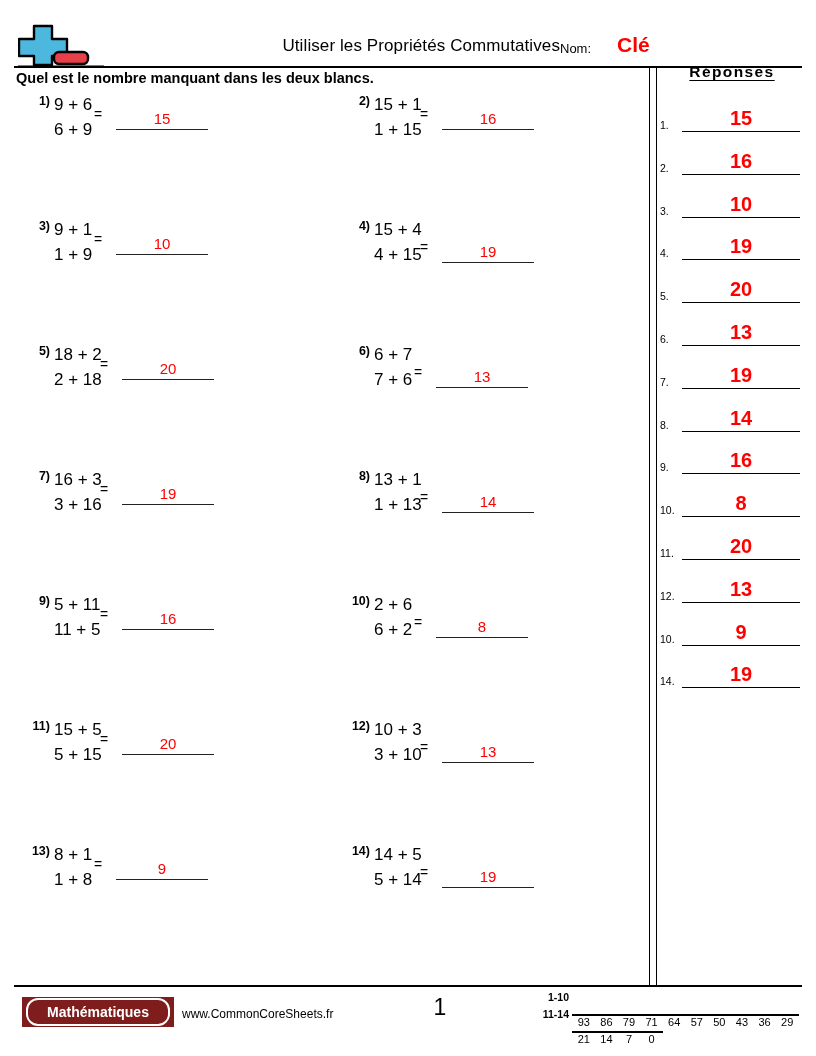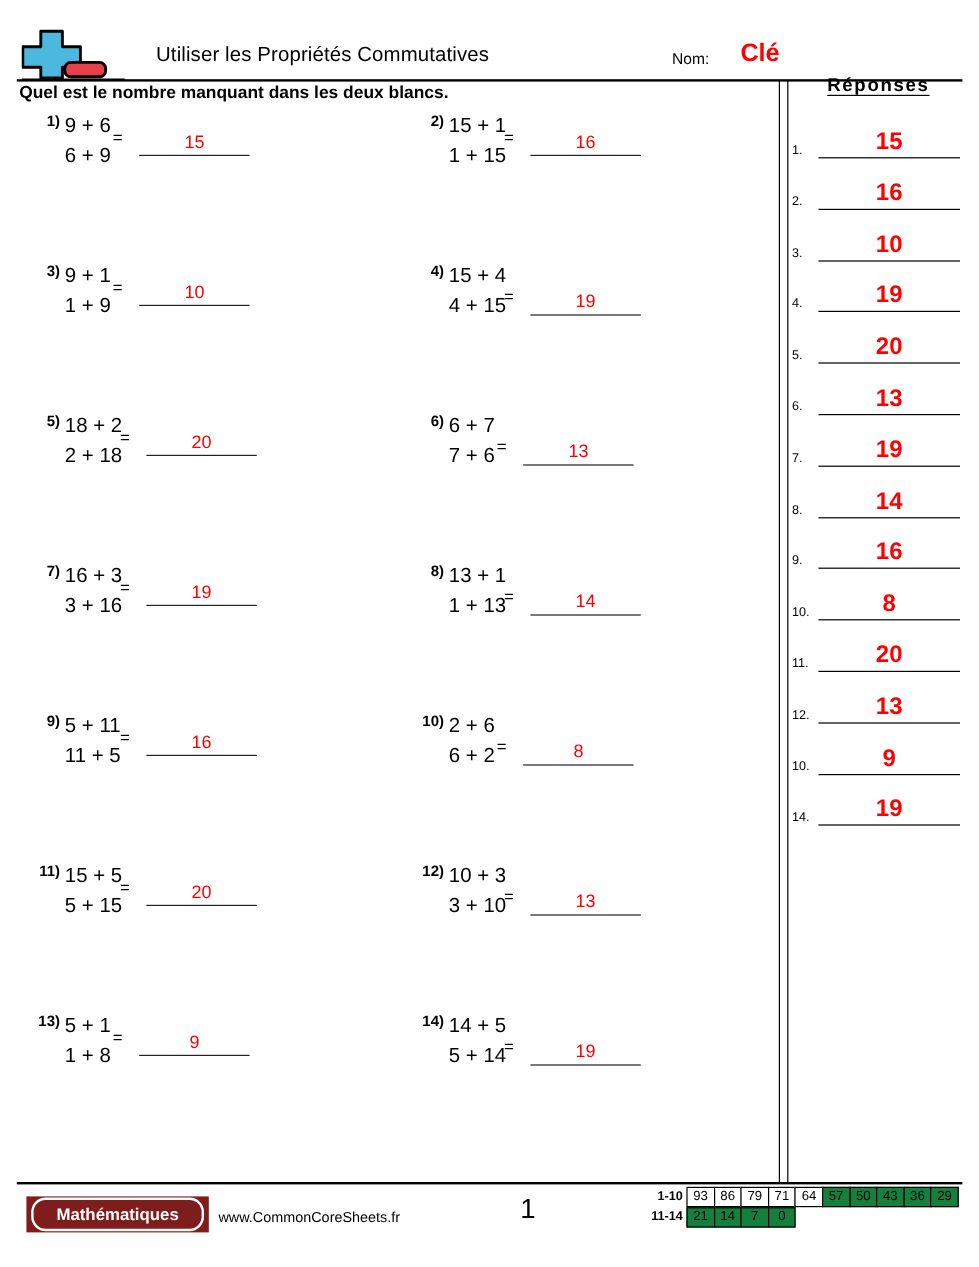--- a/index.html
+++ b/index.html
@@ -25,21 +25,21 @@
   }
   .logo {
     position: absolute;
     left: 18px; top: 22px;
     width: 86px; height: 46px;
   }
   .header-title {
     position: absolute;
     left: 130px; top: 36px;
     width: 430px;
-    text-align: left;
+    text-align: right;
     font-size: 17px;
     letter-spacing: .1px;
   }
   .nom-label {
     position: absolute;
     left: 560px; top: 41px;
     font-size: 13px;
   }
   .nom-value {
     position: absolute;
@@ -242,20 +242,21 @@
   }
   .scale-cell {
     width: 23.6px;
     border: 1px solid #000;
     margin-left: -1px;
     text-align: center;
     font-size: 11px;
     line-height: 15px;
     background: #ffffff;
     box-sizing: border-box;
+    margin-top: 25px;
   }
   .scale-cell.hl {
     background: #15803d;
   }
 </style>
 </head>
 <body>
 
 <div class="header">
 
@@ -497,21 +498,21 @@
       </div>
       <div class="p-eq" style="left: 84px; top: 20px;">=</div>
       <div class="p-blank" style="left: 106px; top: 14px;">
         <div class="p-rule"></div>
         <div class="p-ans">13</div>
       </div>
     </div>
     <div class="problem" style="left: 16px; top: 756px;">
       <div class="p-num">13)</div>
       <div class="p-exprs">
-        <div>5 + 1</div>
+        <div>8 + 1</div>
         <div>1 + 8</div>
       </div>
       <div class="p-eq" style="left: 78px; top: 12px;">=</div>
       <div class="p-blank" style="left: 100px; top: 6px;">
         <div class="p-rule"></div>
         <div class="p-ans">9</div>
       </div>
     </div>
     <div class="problem" style="left: 336px; top: 756px;">
       <div class="p-num">14)</div>

